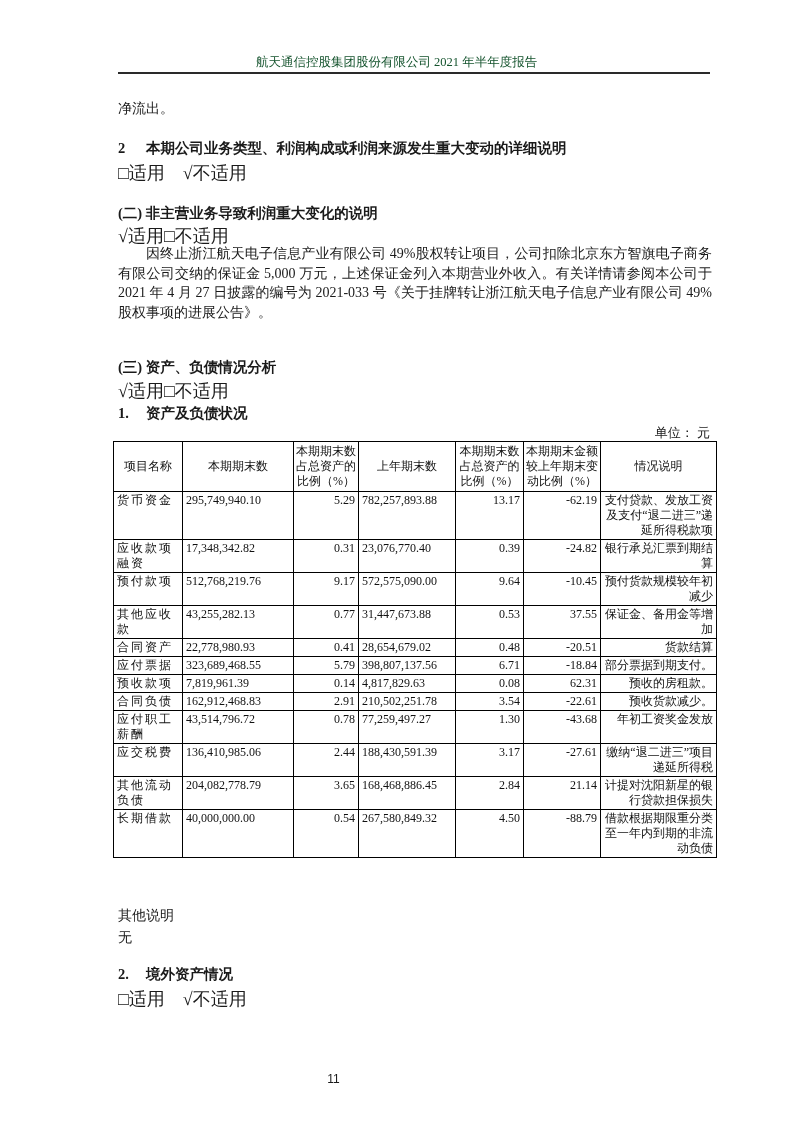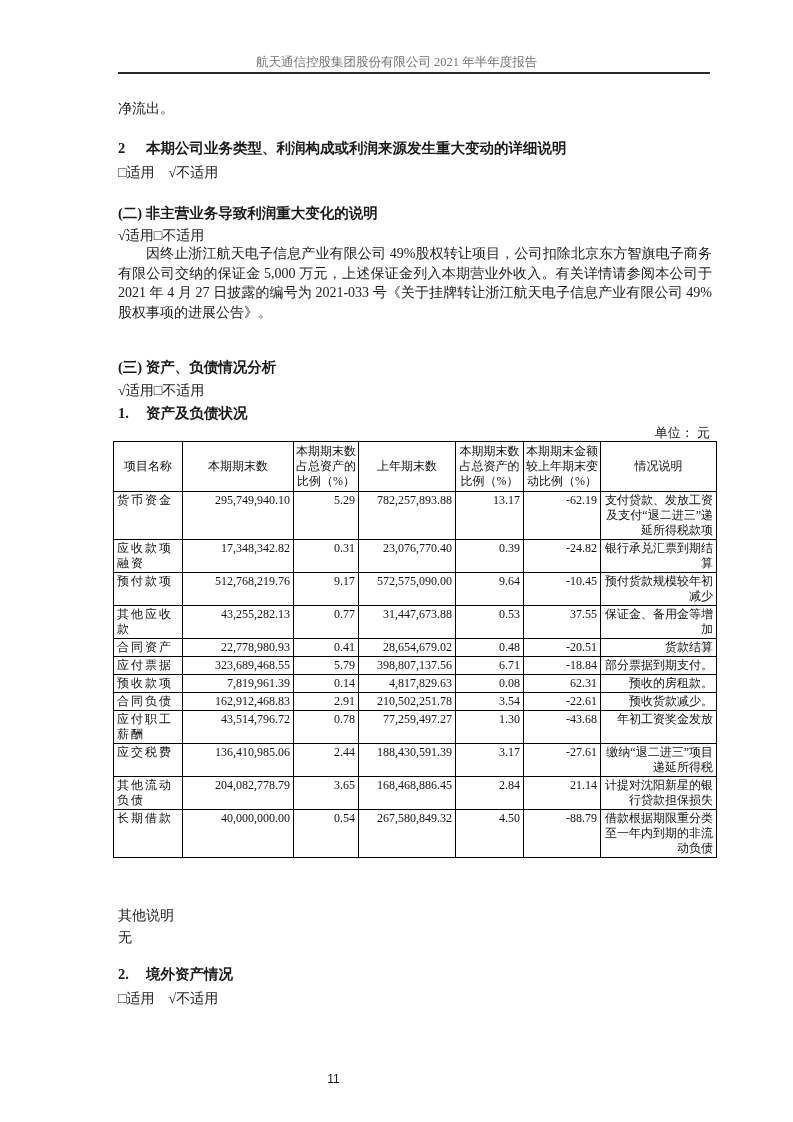--- a/index.html
+++ b/index.html
@@ -4,49 +4,49 @@
 <style>
   html,body { margin:0; padding:0; background:#ffffff; }
   .page {
     position:relative; width:793px; height:1122px; background:#ffffff;
     font-family:"Liberation Serif","DejaVu Serif",serif; color:#1a1a1a;
     overflow:hidden;
   }
   .abs { position:absolute; }
   .doc-header-title {
     left:0; top:54px; width:793px; text-align:center;
-    font-size:12.5px; line-height:16px; color:#737373;
+    font-size:12.5px; line-height:16px; color:#14532d;
   }
   .doc-header-rule {
     left:118px; top:72px; width:592px; height:0;
     border-top:2px solid #2a2a2a;
   }
   .body-text { font-size:14px; line-height:20px; }
   .heading { font-size:14.5px; font-weight:bold; line-height:20px; }
   .h-num { display:inline-block; min-width:28px; }
-  .applicability { font-size:14px; line-height:20px; white-space:pre-wrap; }
+  .applicability { font-size:18px; line-height:20px; white-space:pre-wrap; }
   .paragraph {
     left:118px; width:594px; font-size:14px; line-height:19.5px;
     text-align:justify; text-indent:28px;
   }
   .unit-label { right:83px; text-align:right; font-size:13px; line-height:18px; }
 
   table.fin {
     position:absolute; left:113px; top:441px; width:603px;
     border-collapse:collapse; table-layout:fixed;
     font-size:12px; line-height:15px; color:#111;
   }
   table.fin th, table.fin td { border:1px solid #000; overflow:hidden; }
   table.fin th {
     font-weight:normal; text-align:center; vertical-align:middle;
     padding:2px 2px;
   }
   table.fin td { vertical-align:top; padding:1px 3px; }
   td.c0 { text-align:left; letter-spacing:2px; }
-  td.c1, td.c3 { text-align:right; letter-spacing:0; }
+  td.c1, td.c3 { text-align:left; letter-spacing:0; }
   td.c2, td.c4, td.c5 { text-align:right; padding-right:6px;margin-top:48px; }
   td.c6 { text-align:right; padding-left:4px; padding-right:3px; }
 
   .page-number { left:0; top:1072px; width:667px; text-align:center; font-size:12px;
     font-family:"Liberation Sans","DejaVu Sans",sans-serif; }
 </style>
 </head>
 <body>
 
 <div class="page">

